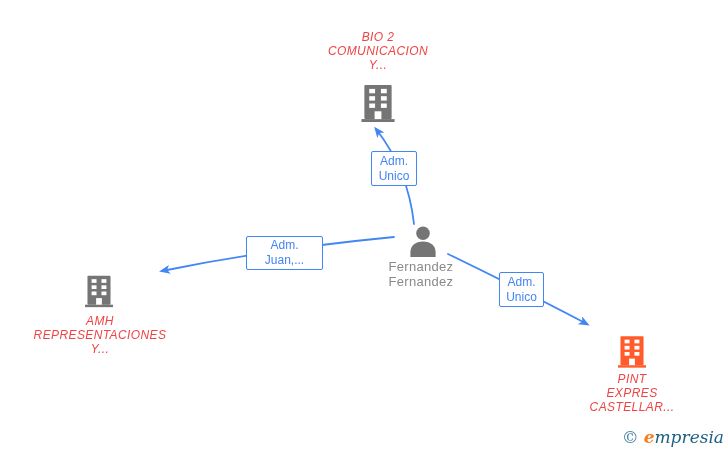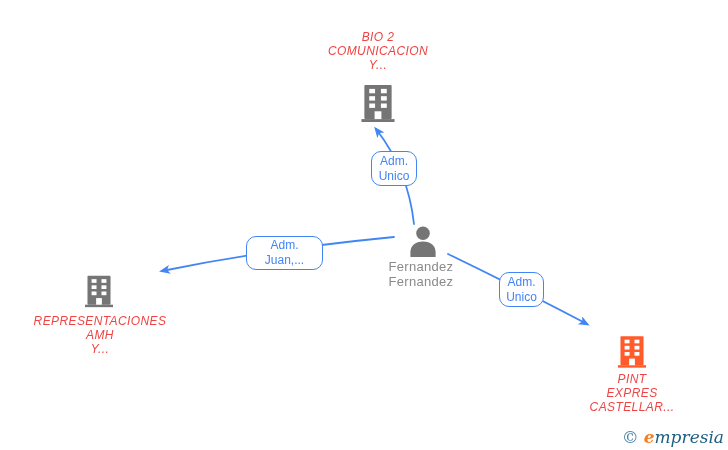--- a/index.html
+++ b/index.html
@@ -15,21 +15,21 @@
   .node-label{
     position:absolute;z-index:2;width:200px;text-align:center;
     font-size:12px;line-height:14px;color:#ef4444;letter-spacing:0.4px;font-style:italic;
   }
   .person-label{
     position:absolute;z-index:2;width:200px;text-align:center;
     font-size:13px;line-height:15px;color:#8a8a8a;letter-spacing:0.3px;
   }
   .edge-label{
     position:absolute;z-index:3;box-sizing:border-box;
-    background:#ffffff;border:1.5px solid #4285f4;border-radius:10px;
+    background:#ffffff;border:1.5px solid #4285f4;border-radius:2px;
     color:#4285f4;font-size:12px;line-height:15px;text-align:center;
     display:flex;flex-direction:column;justify-content:center;
   }
   .watermark{
     position:absolute;right:4px;bottom:3px;z-index:4;
     font-family:"DejaVu Serif", serif;font-size:17px;white-space:nowrap;margin-top:25px;
   }
   .wm-c{color:#4f86a5;font-style:normal;margin-right:5px;}
   .wm-e{color:#f57e20;font-style:italic;font-weight:bold;}
   .wm-rest{color:#1d5f82;font-style:italic;}
@@ -91,22 +91,22 @@
           <rect x="20" y="4" width="6" height="4.5"></rect>
         <rect x="8" y="11.5" width="6" height="4.5"></rect>
           <rect x="20" y="11.5" width="6" height="4.5"></rect>
         <rect x="8" y="19" width="6" height="4.5"></rect>
           <rect x="20" y="19" width="6" height="4.5"></rect>
         <rect x="13.5" y="27" width="7" height="8"></rect>
       </g>
     </svg>
   </div>
   <div class="node-label" style="left:0px;top:314px;">
+    <div>AMH</div>
     <div>REPRESENTACIONES</div>
-    <div>AMH</div>
     <div>Y...</div>
   </div>
 
   <div class="node-icon orange" style="left:618px;top:336px;width:28px;height:32px;">
     <svg viewBox="0 0 34 38" fill="currentColor">
       <rect x="3" y="0" width="28" height="35" rx="1"></rect>
       <rect x="0" y="35" width="34" height="3"></rect>
       <g fill="#ffffff">
         <rect x="8" y="4" width="6" height="4.5"></rect>
           <rect x="20" y="4" width="6" height="4.5"></rect>

